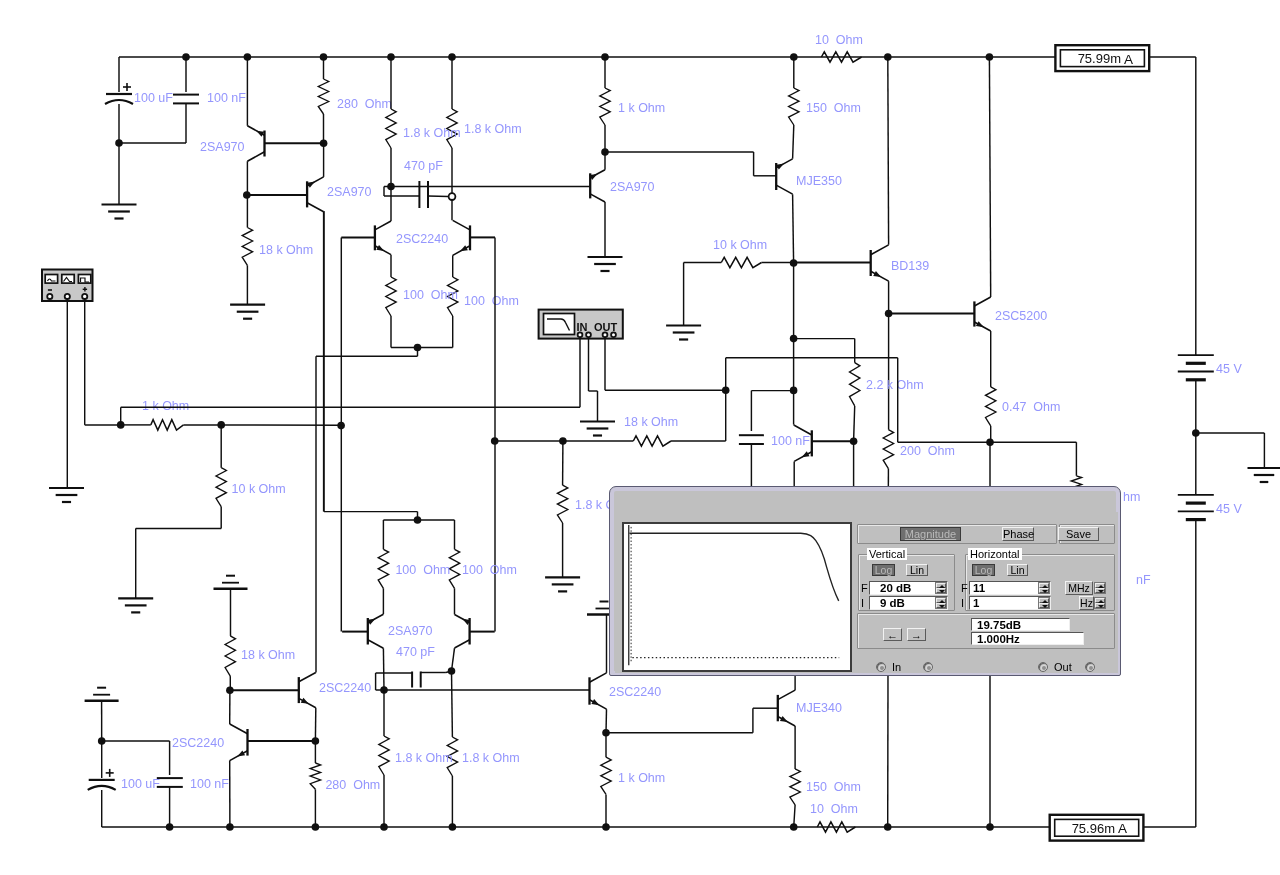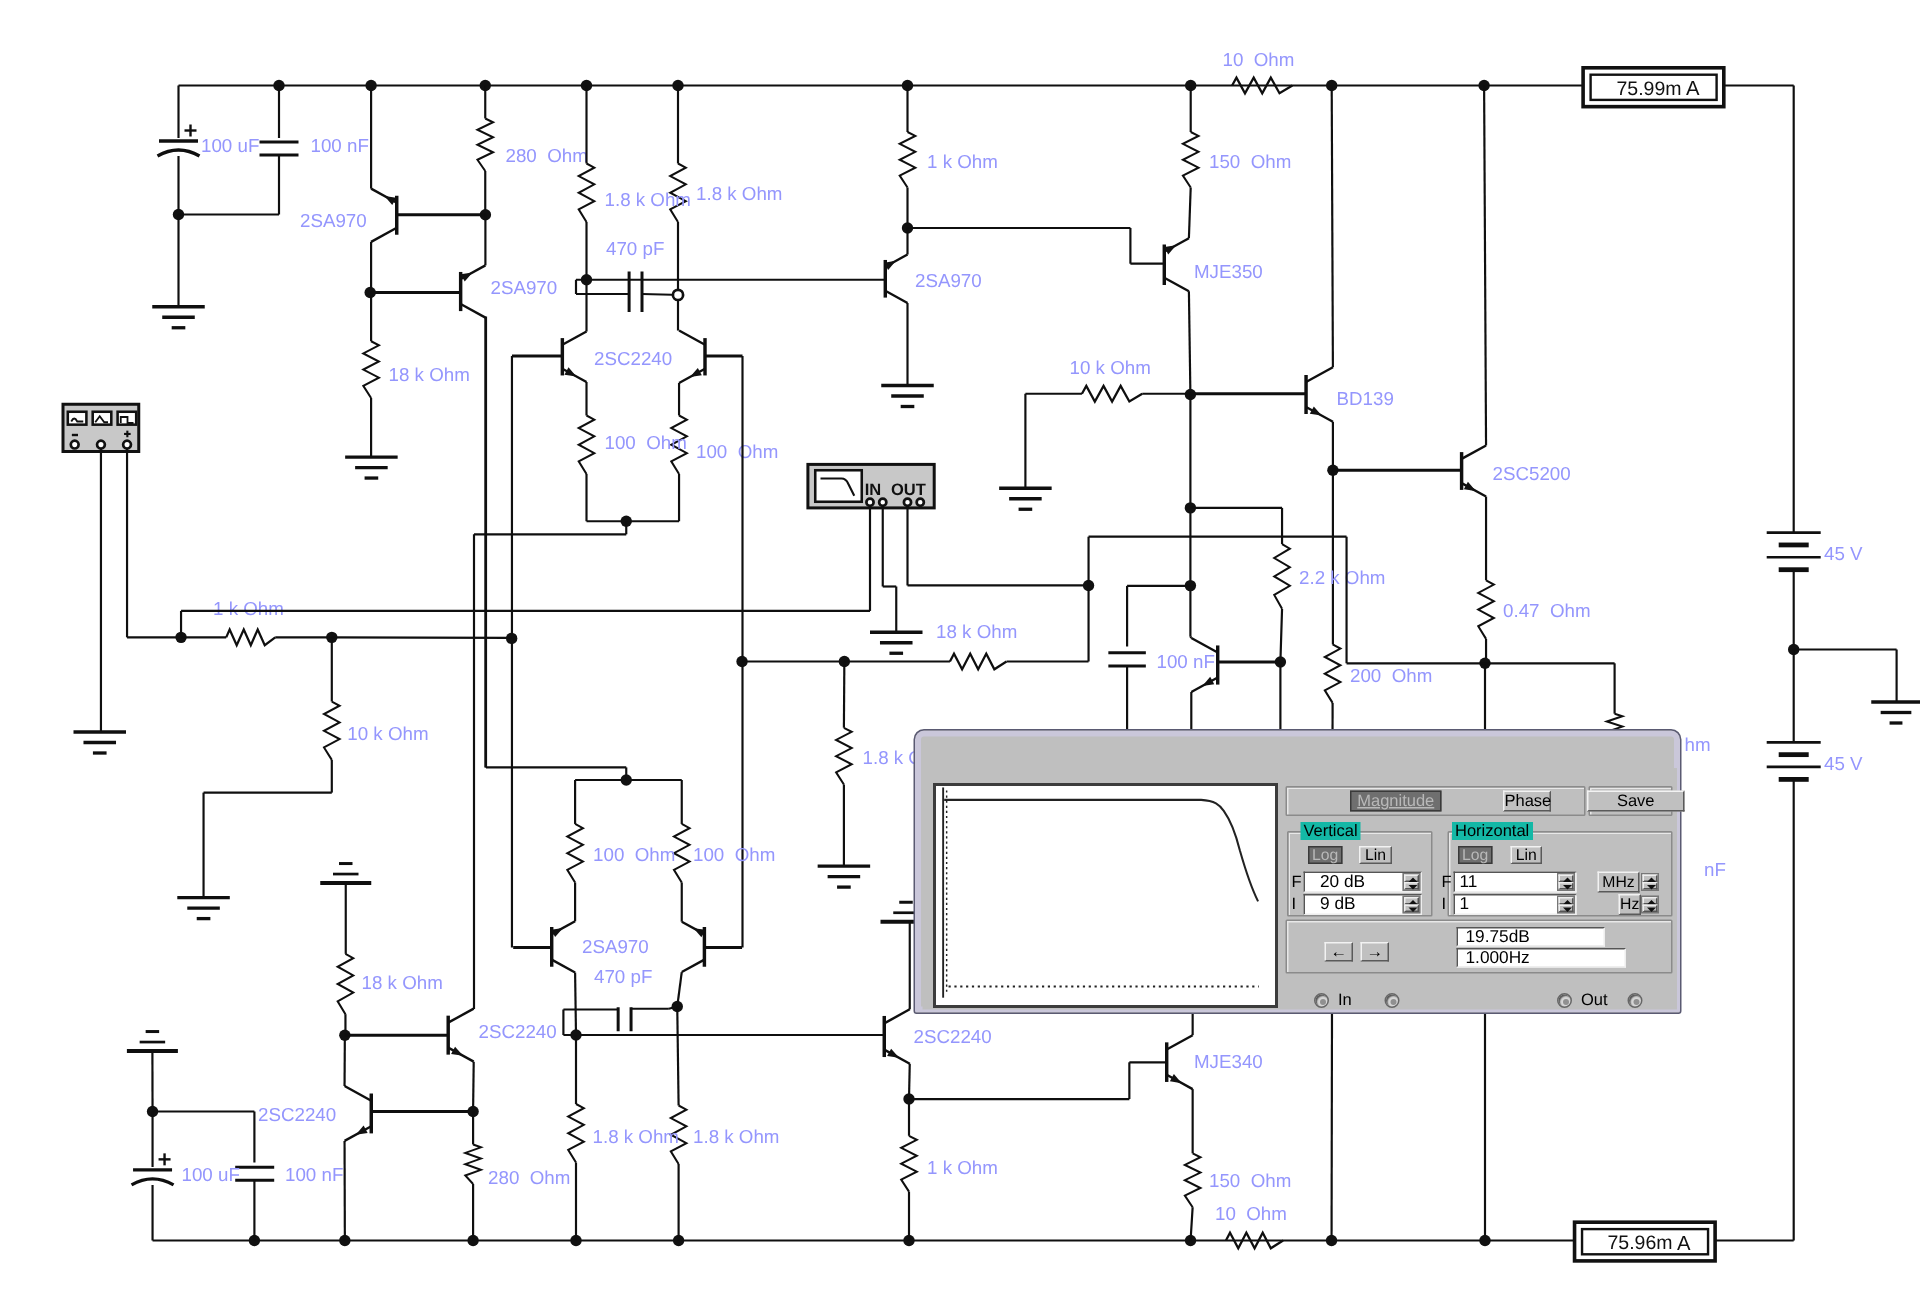--- a/index.html
+++ b/index.html
@@ -17,23 +17,23 @@
 #closeb { position:absolute; right:3px; top:3.5px; width:21px; height:18.5px; border-radius:3px;
   background:linear-gradient(#f2b3a2, #d4593f 45%, #b03020); border:1px solid #7d2211; color:#fff;
   font-size:13px; font-weight:bold; text-align:center; line-height:18px; }
 #client { position:absolute; left:5.5px; top:25.5px; width:503px; height:161px; background:#bfbfbf; }
 .plot { position:absolute; background:#fff; border:2px solid #3c3c3c; }
 .btn { position:absolute; background:#c0c0c0; border-top:1.5px solid #f2f2f2; border-left:1.5px solid #f2f2f2;
   border-right:1.5px solid #5a5a5a; border-bottom:1.5px solid #5a5a5a; font-size:11px; color:#000;
   text-align:center; }
 .btnp { position:absolute; background:#6f6f6f; border:1.5px solid #3a3a3a; font-size:11px; color:#b9b9b9; text-align:center; }
 .tbox { position:absolute; background:#fff; border-top:1.5px solid #555; border-left:1.5px solid #555;
-  border-right:1.5px solid #eee; border-bottom:1.5px solid #eee; font-size:11.5px; color:#000; }
+  border-right:1.5px solid #eee; border-bottom:1.5px solid #eee; font-size:11.5px; color:#000;font-weight:bold; }
 .grp { position:absolute; border:1px solid #8b8b8b; border-radius:1px; box-shadow:1px 1px 0 #e8e8e8 inset; }
-.glab { position:absolute; font-size:11px; color:#000; background:#14b8a6; padding:0 2px; }
+.glab { position:absolute; font-size:11px; color:#000; background:#ffffff; padding:0 2px; }
 .flab { position:absolute; font-size:11px; color:#000; }
 .spin { position:absolute; width:12px; background:#c0c0c0; border:1px solid #777; }
 .spin i { position:absolute; left:0; width:10px; height:5px; background:#c0c0c0;
   border-top:1px solid #eee; border-left:1px solid #eee; border-right:1px solid #555; border-bottom:1px solid #555; }
 .su { top:0; } .sd { bottom:0; }
 .su::after, .sd::after { content:""; position:absolute; left:2px; border-left:3px solid transparent; border-right:3px solid transparent; }
 .su::after { top:1px; border-bottom:3px solid #111; }
 .sd::after { top:1px; border-top:3px solid #111; }
 .radio { position:absolute; width:10px; height:10px; border-radius:50%;
   background:#d8d8d8; border:1px solid #666; box-shadow:inset 1px 1px 1px #555; }
@@ -480,21 +480,21 @@
       <line x1="3.8" y1="1" x2="3.8" y2="145" stroke="#222" stroke-width="1.3"></line>
       <line x1="6.2" y1="3" x2="6.2" y2="141" stroke="#222" stroke-width="1" stroke-dasharray="1.5,2"></line>
       <line x1="7.5" y1="137.3" x2="220" y2="137.3" stroke="#222" stroke-width="1.3" stroke-dasharray="1.5,2.5"></line>
       <path d="M 4.5 9.5 L 180.5 9.5 C 190 10 193 13 196 17 C 201 24 204 32 207 44 C 211 58 214 68 219.5 79" fill="none" stroke="#222" stroke-width="1.4"></path>
     </svg>
 
     <div class="grp" style="left:242px;top:12px;width:200px;height:20px;"></div>
     <div class="grp" style="left:444px;top:12px;width:56px;height:20px;"></div>
     <div class="btnp" style="left:285px;top:15px;width:61px;height:14px;line-height:13px;text-decoration:underline;">Magnitude</div>
     <div class="btn" style="left:347px;top:15px;width:32px;height:14px;line-height:13px;margin-left:40px;">Phase</div>
-    <div class="btn" style="left:443px;top:15px;width:65px;height:14px;line-height:13px;text-align:center;">Save</div>
+    <div class="btn" style="left:443px;top:15px;width:41px;height:14px;line-height:13px;text-align:center;">Save</div>
     <div class="grp" style="left:243px;top:42px;width:97px;height:57px;"></div>
     <div class="glab" style="left:252px;top:36px;">Vertical</div>
     <div class="grp" style="left:350px;top:42px;width:150px;height:57px;"></div>
     <div class="glab" style="left:353px;top:36px;">Horizontal</div>
     <div class="btnp" style="left:257px;top:52px;width:23px;height:12px;line-height:11px;font-size:10.5px;">Log</div>
     <div class="btn" style="left:291px;top:52px;width:22px;height:12px;line-height:11px;font-size:10.5px;">Lin</div>
     <div class="btnp" style="left:357px;top:52px;width:23px;height:12px;line-height:11px;font-size:10.5px;">Log</div>
     <div class="btn" style="left:392px;top:52px;width:21px;height:12px;line-height:11px;font-size:10.5px;">Lin</div>
     <div class="flab" style="left:246px;top:70px;">F</div>
     <div class="tbox" style="left:254px;top:68.5px;width:79px;height:14px;padding-left:10px;">20 dB</div>

